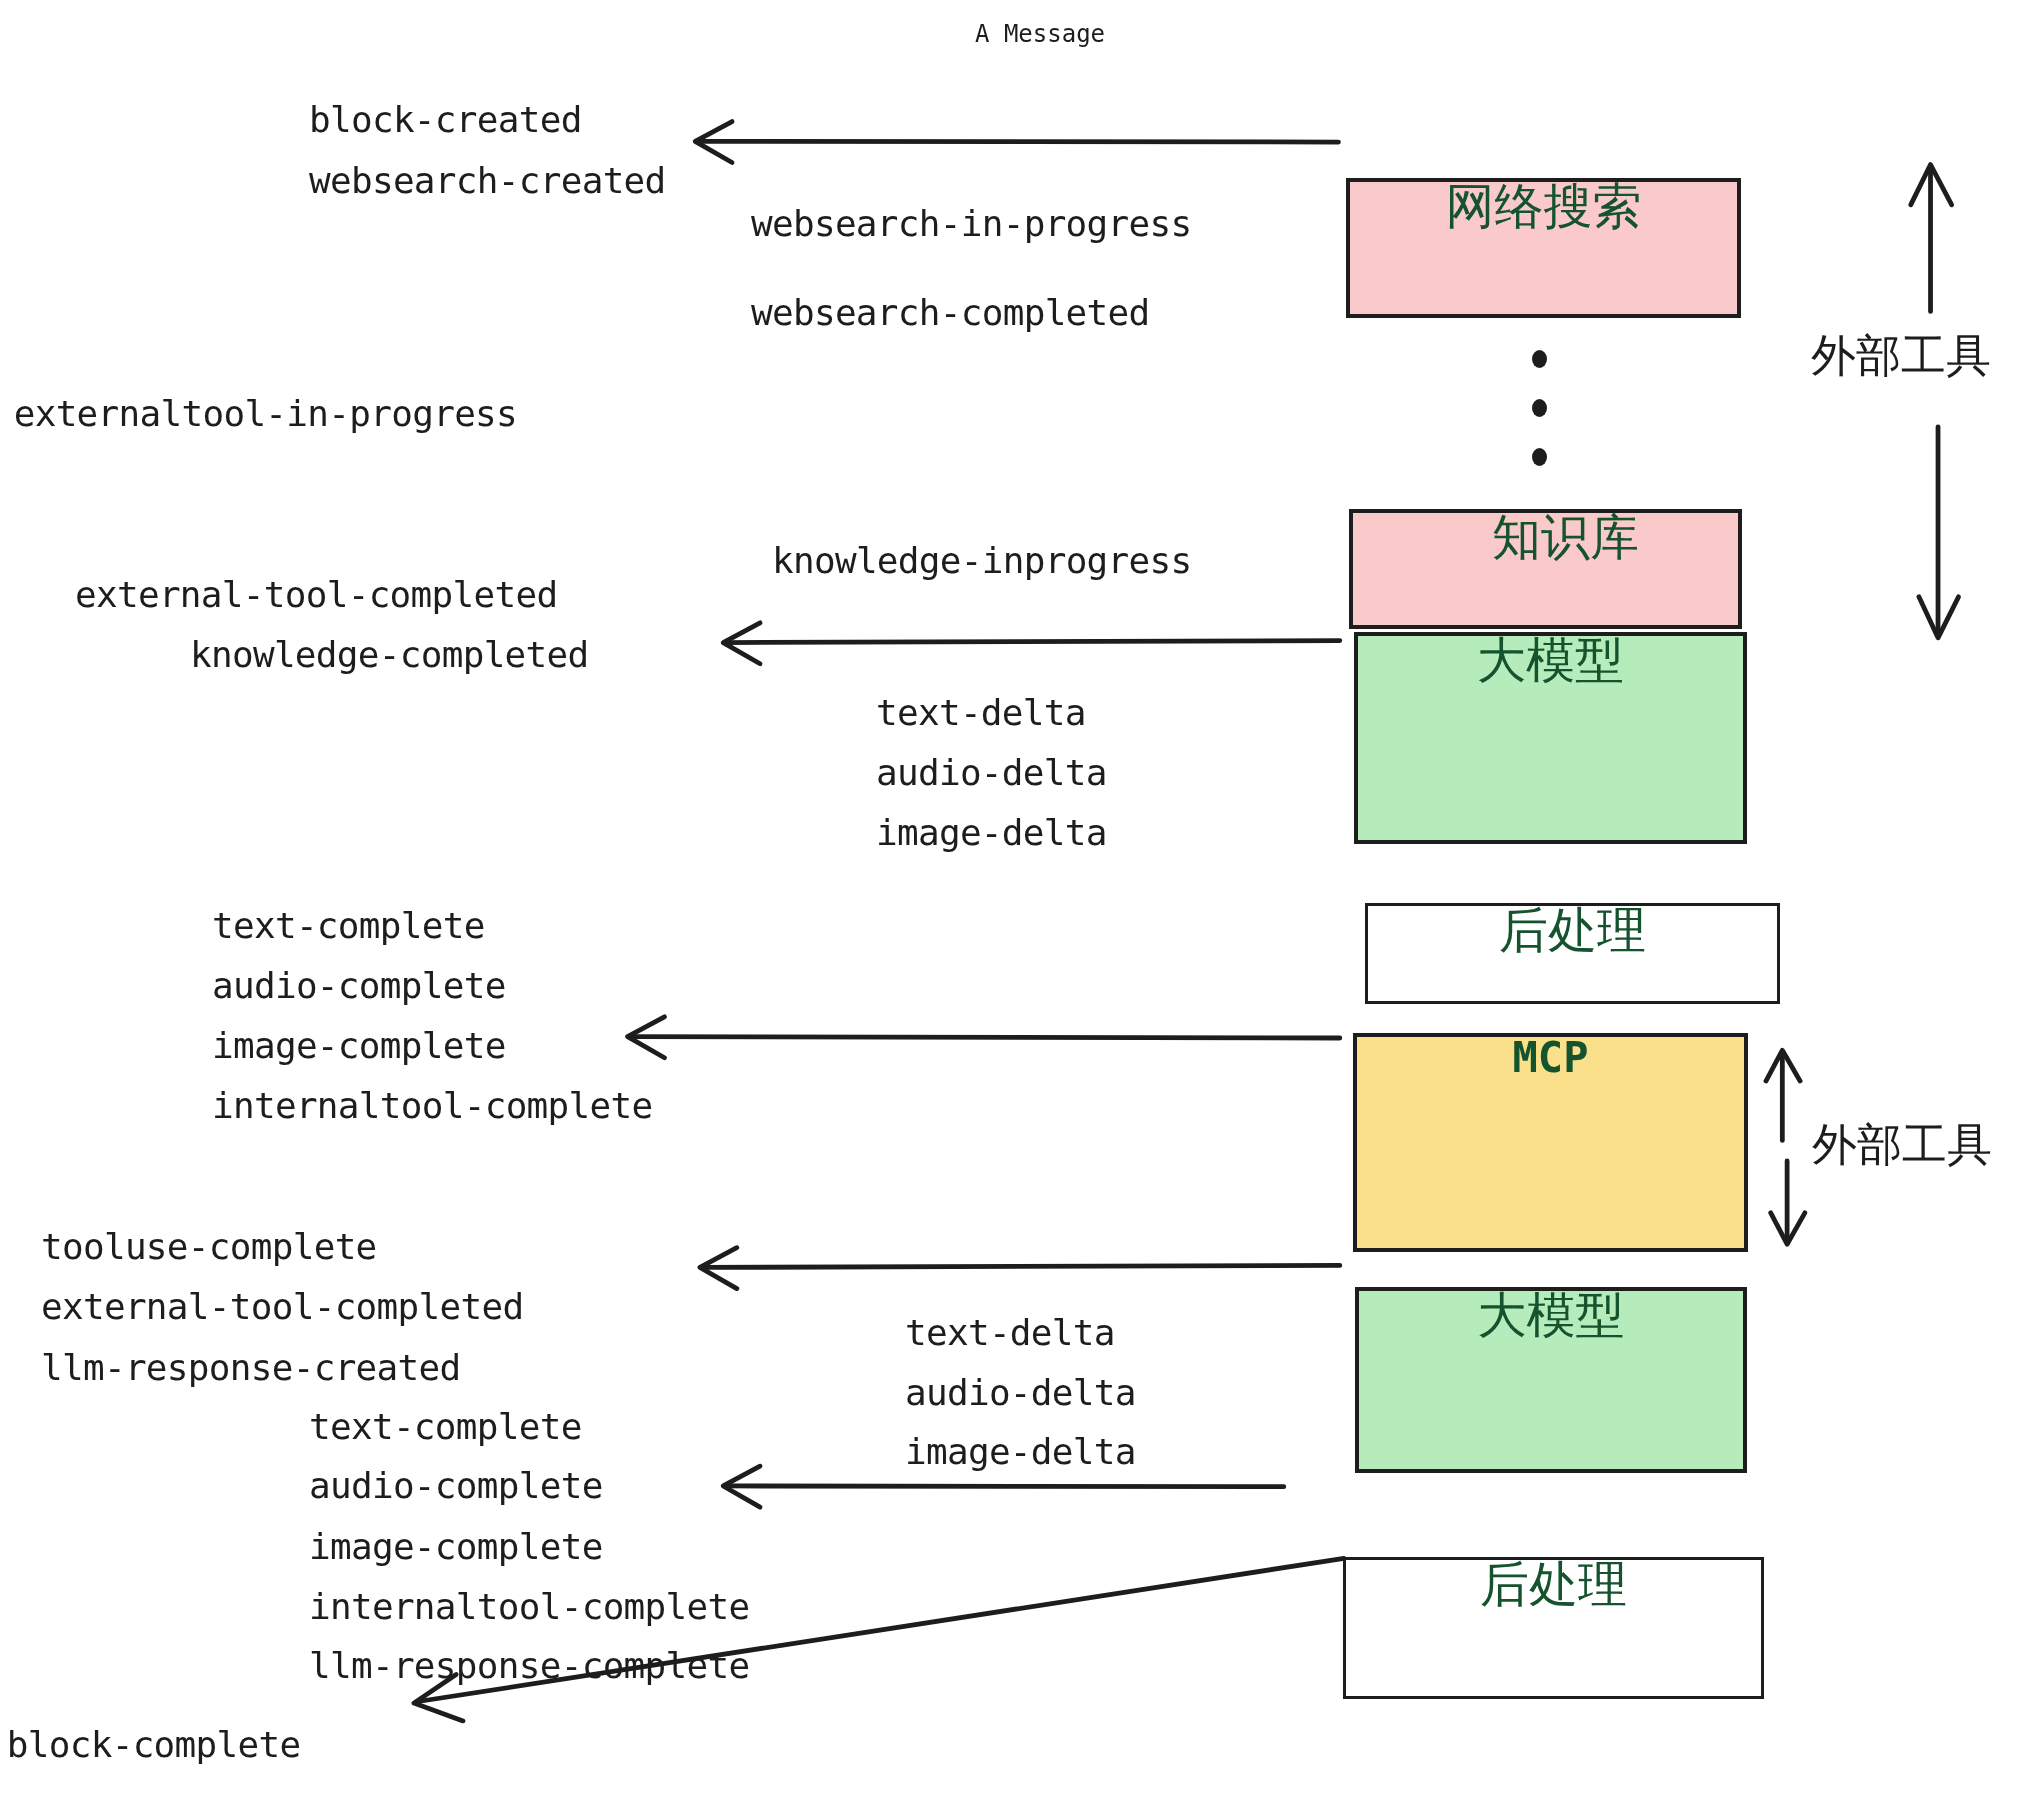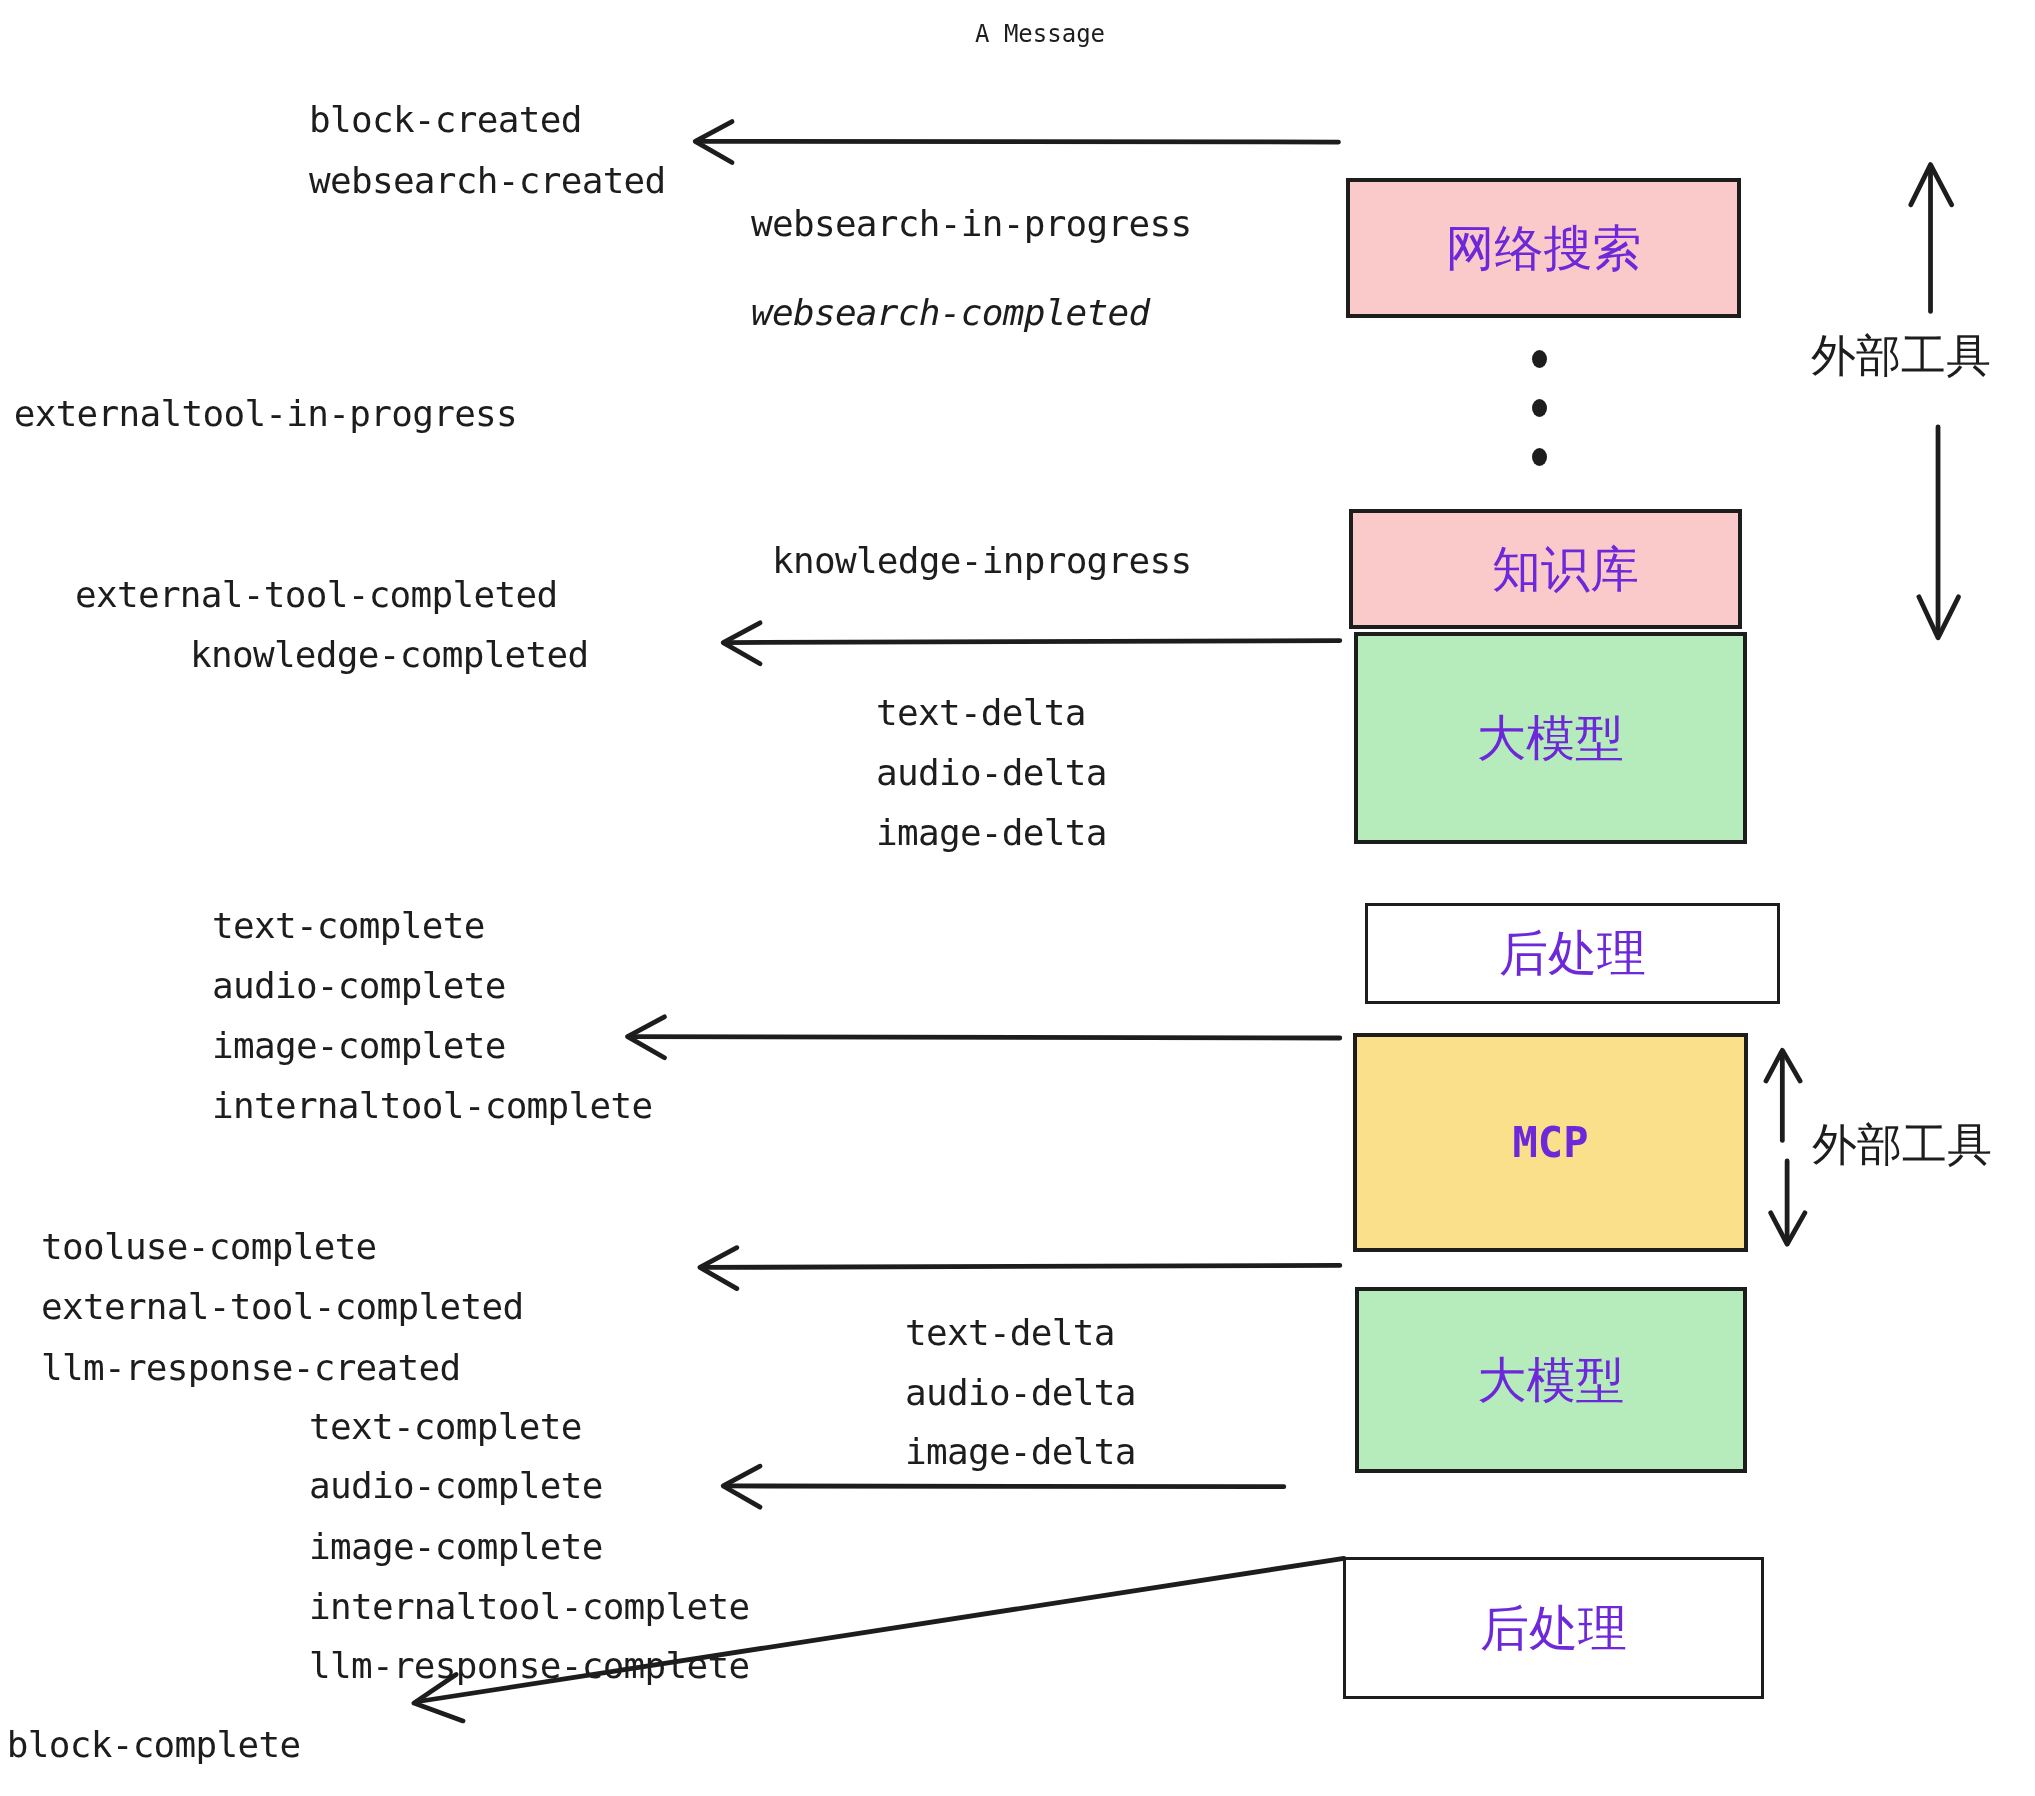--- a/index.html
+++ b/index.html
@@ -4,22 +4,22 @@
 <style>
   html,body{margin:0;padding:0;background:#fff;}
   body{width:2035px;height:1796px;position:relative;overflow:hidden;
        font-family:"DejaVu Sans Mono","Liberation Mono",monospace;color:#1a1a1a;}
   .stage{position:absolute;left:0;top:0;width:2035px;height:1796px;}
   .lbl{position:absolute;white-space:nowrap;font-family:"DejaVu Sans Mono","Liberation Mono",monospace;
        font-size:36px;letter-spacing:-0.7px;color:#1d1d1d;line-height:1;}
   .title{position:absolute;white-space:nowrap;font-family:"DejaVu Sans Mono","Liberation Mono",monospace;
          font-size:24px;color:#1d1d1d;line-height:1;}
   .box{position:absolute;box-sizing:border-box;border:4.8px solid #1d1d1d;
-       display:flex;align-items:center;justify-content:center;
-       font-family:"DejaVu Sans","Liberation Sans",sans-serif;color:#6d28d9;line-height:1;}
+       display:flex;align-items:flex-start;justify-content:center;
+       font-family:"DejaVu Sans","Liberation Sans",sans-serif;color:#14532d;line-height:1;}
   .box.cn{font-size:49px;}
   .box.en{font-size:42px;font-family:"DejaVu Sans Mono","Liberation Mono",monospace;font-weight:bold;}
   .side{position:absolute;white-space:nowrap;font-family:"DejaVu Sans","Liberation Sans",sans-serif;
         font-size:45px;color:#1d1d1d;line-height:1;}
   svg.over{position:absolute;left:0;top:0;width:2035px;height:1796px;pointer-events:none;}
   .dot{position:absolute;width:15px;height:18px;border-radius:50%;background:#1d1d1d;}
 </style>
 </head>
 <body>
 
@@ -58,21 +58,21 @@
   <div class="box cn" style="left:1343px;top:1557px;width:421px;height:142px;background:#ffffff;border-width:3.4px;">
     <span>后处理</span>
   </div>
 
   <div class="side" style="left:1811px;top:333px;">外部工具</div>
   <div class="side" style="left:1812px;top:1122px;">外部工具</div>
 
   <div class="lbl" style="left:309px;top:102px;">block-created</div>
   <div class="lbl" style="left:309px;top:163px;">websearch-created</div>
   <div class="lbl" style="left:751px;top:206px;">websearch-in-progress</div>
-  <div class="lbl" style="left:751px;top:295px;font-style:italic;">websearch-completed</div>
+  <div class="lbl" style="left:751px;top:295px;">websearch-completed</div>
   <div class="lbl" style="left:13.7px;top:396px;">externaltool-in-progress</div>
 
   <div class="lbl" style="left:772px;top:543px;">knowledge-inprogress</div>
   <div class="lbl" style="left:75px;top:577px;">external-tool-completed</div>
   <div class="lbl" style="left:190px;top:637px;">knowledge-completed</div>
 
   <div class="lbl" style="left:876px;top:695px;">text-delta</div>
   <div class="lbl" style="left:876px;top:755px;">audio-delta</div>
   <div class="lbl" style="left:876px;top:815px;">image-delta</div>
 

